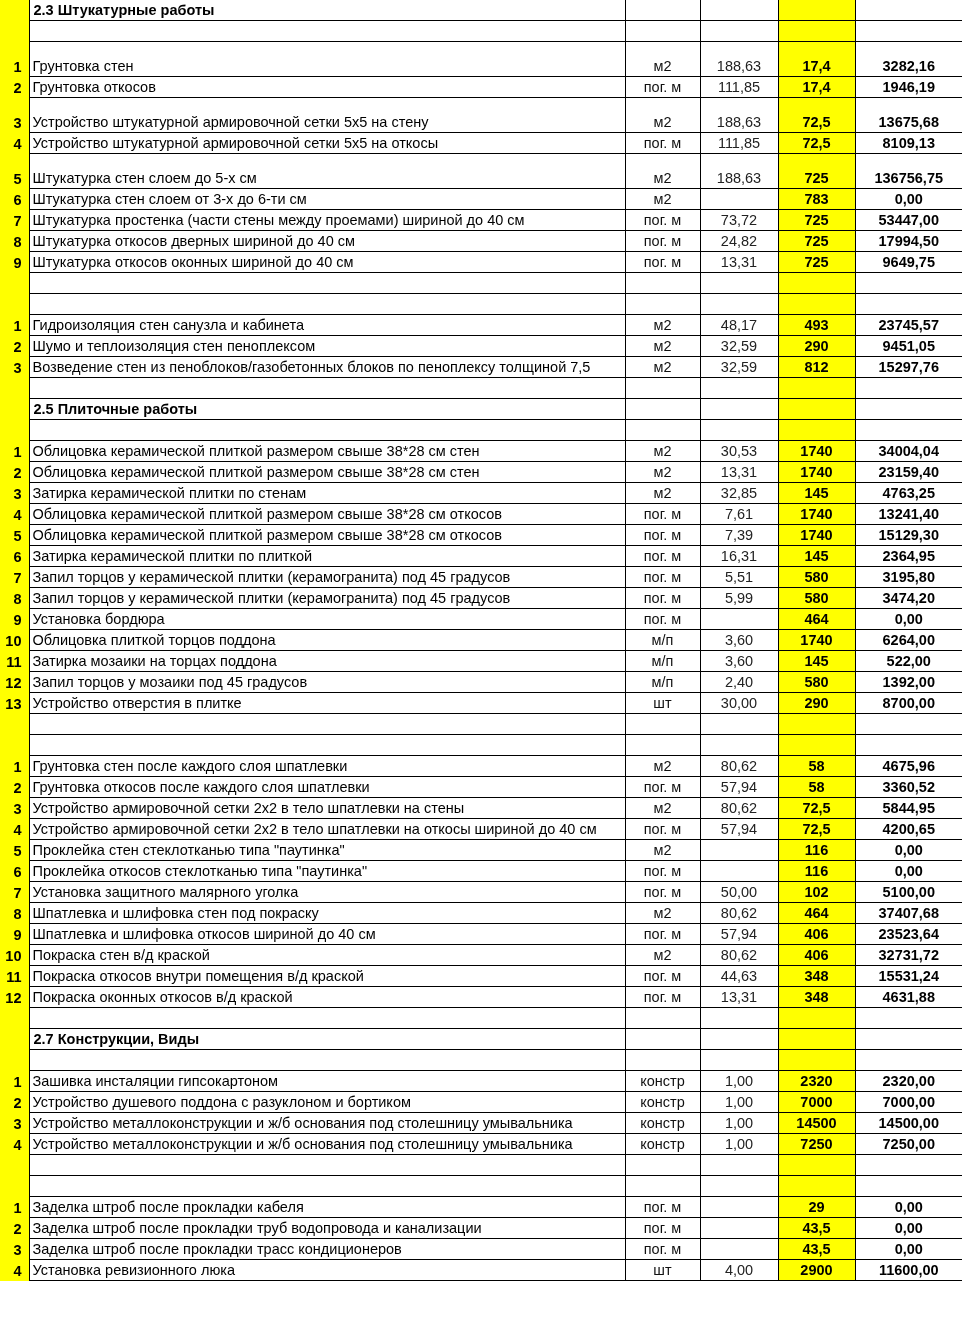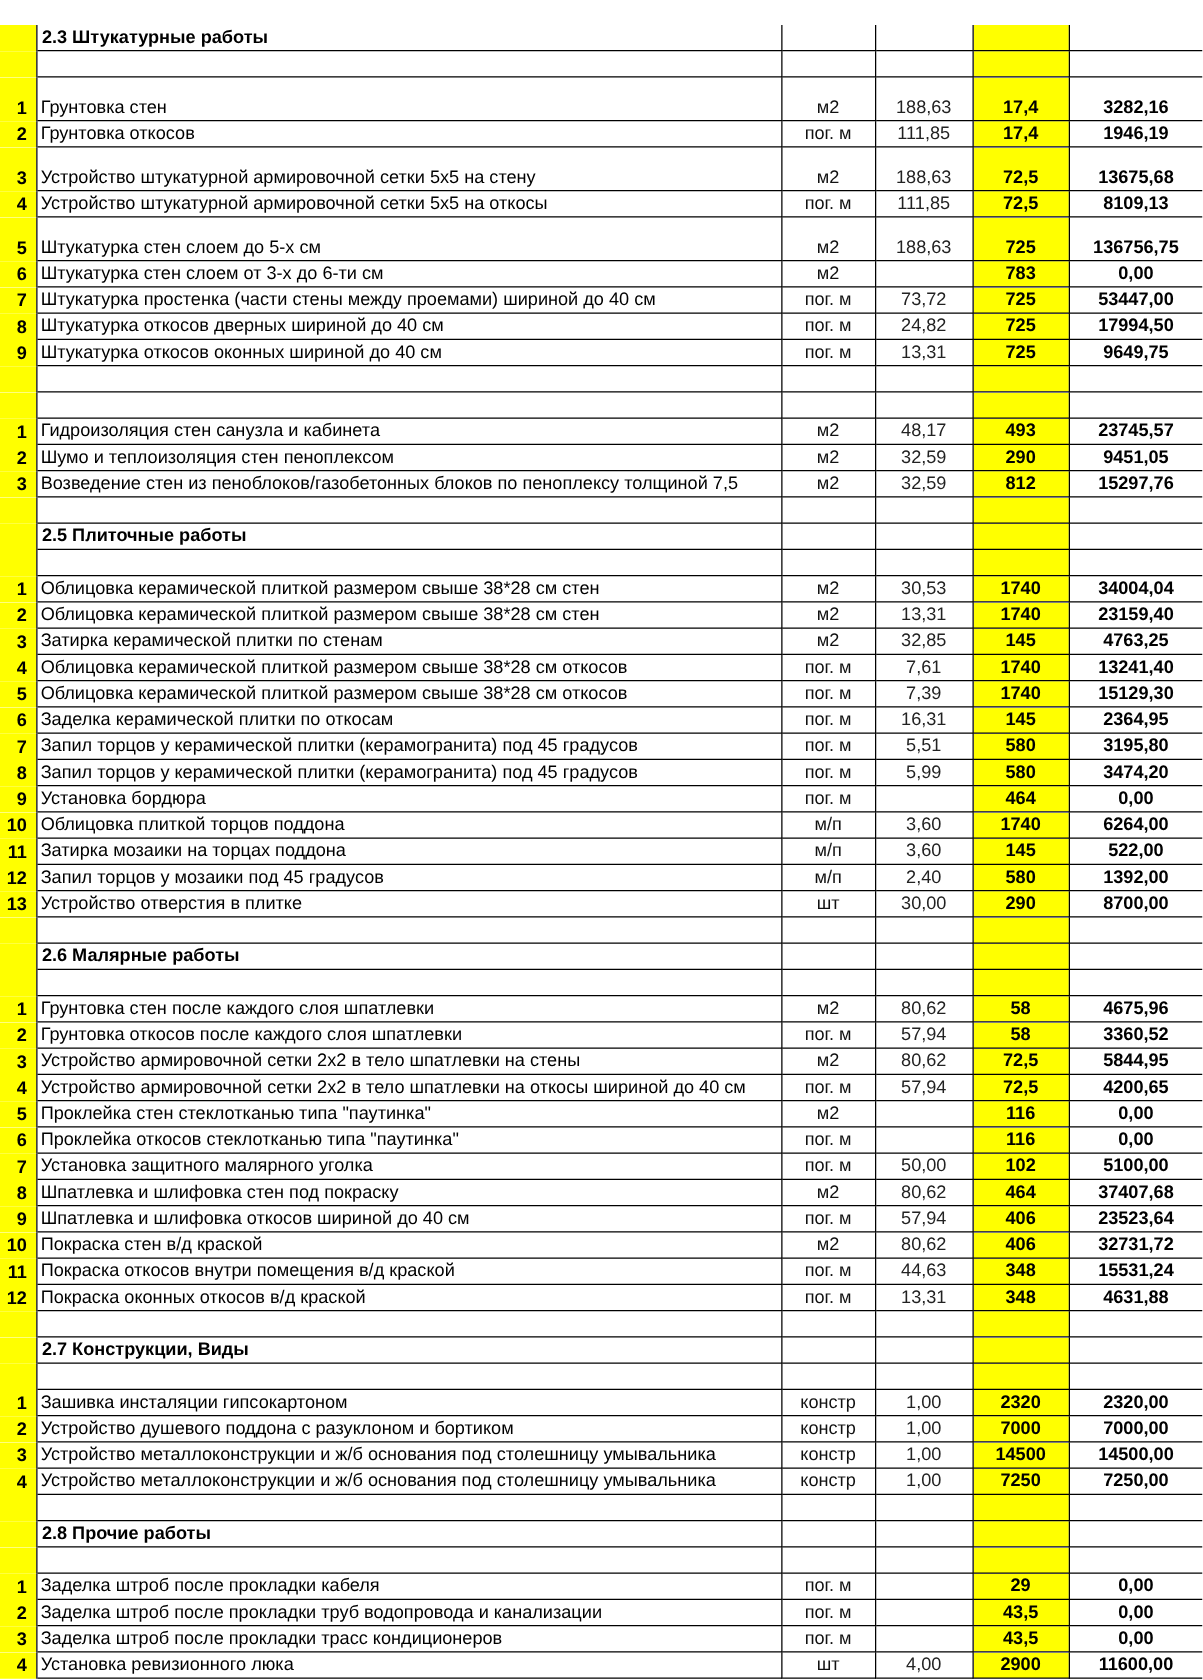--- a/index.html
+++ b/index.html
@@ -1,17 +1,17 @@
 <!DOCTYPE html>
 <html><head>
 <meta charset="utf-8">
 <style>
   html, body { margin: 0; padding: 0; background: #ffffff; }
   body { width: 962px; height: 1344px; overflow: hidden; font-family: "Liberation Sans", sans-serif; font-size: 14.5px; color: #000; }
-  table { border-collapse: collapse; table-layout: fixed; width: 962px; margin-top: 20px; }
+  table { border-collapse: collapse; table-layout: fixed; width: 962px; }
   col.c-num { width: 29px; }
   col.c-desc { width: 596px; }
   col.c-unit { width: 75px; }
   col.c-qty { width: 78px; }
   col.c-price { width: 77px; }
   col.c-total { width: 107px; }
   td { padding: 0; height: 20px; line-height: 20px; vertical-align: bottom; white-space: nowrap; overflow: hidden; border-left: 1px solid #000; border-right: 1px solid #000; border-bottom: 1px solid #000; }
   td.num { background: #ffff00; font-weight: bold; text-align: right; padding-right: 7px; border-left: none; border-bottom: none; }
   td.desc { padding-left: 3px; text-overflow: clip; }
   td.unit { text-align: center; color: #111; }
@@ -224,21 +224,21 @@
       <tr>
     <td class="num">5</td>
     <td class="desc">Облицовка керамической плиткой размером свыше 38*28 см откосов</td>
     <td class="unit">пог. м</td>
     <td class="qty">7,39</td>
     <td class="price">1740</td>
     <td class="total">15129,30</td>
   </tr>
       <tr>
     <td class="num">6</td>
-    <td class="desc">Заделка керамической плитки по откосам</td>
+    <td class="desc">Затирка керамической плитки по плиткой</td>
     <td class="unit">пог. м</td>
     <td class="qty">16,31</td>
     <td class="price">145</td>
     <td class="total">2364,95</td>
   </tr>
       <tr>
     <td class="num">7</td>
     <td class="desc">Запил торцов у керамической плитки (керамогранита) под 45 градусов</td>
     <td class="unit">пог. м</td>
     <td class="qty">5,51</td>
@@ -294,28 +294,20 @@
     <td class="total">8700,00</td>
   </tr>
       <tr>
     <td class="num"></td>
     <td class="desc"></td>
     <td class="unit"></td>
     <td class="qty"></td>
     <td class="price"></td>
     <td class="total"></td>
   </tr>
-      <tr class="section">
-    <td class="num"></td>
-    <td class="desc"> 2.6 Малярные работы</td>
-    <td class="unit"></td>
-    <td class="qty"></td>
-    <td class="price"></td>
-    <td class="total"></td>
-  </tr>
       <tr>
     <td class="num"></td>
     <td class="desc"></td>
     <td class="unit"></td>
     <td class="qty"></td>
     <td class="price"></td>
     <td class="total"></td>
   </tr>
       <tr>
     <td class="num">1</td>
@@ -470,28 +462,20 @@
     <td class="total">7250,00</td>
   </tr>
       <tr>
     <td class="num"></td>
     <td class="desc"></td>
     <td class="unit"></td>
     <td class="qty"></td>
     <td class="price"></td>
     <td class="total"></td>
   </tr>
-      <tr class="section">
-    <td class="num"></td>
-    <td class="desc">2.8 Прочие работы</td>
-    <td class="unit"></td>
-    <td class="qty"></td>
-    <td class="price"></td>
-    <td class="total"></td>
-  </tr>
       <tr>
     <td class="num"></td>
     <td class="desc"></td>
     <td class="unit"></td>
     <td class="qty"></td>
     <td class="price"></td>
     <td class="total"></td>
   </tr>
       <tr>
     <td class="num">1</td>

